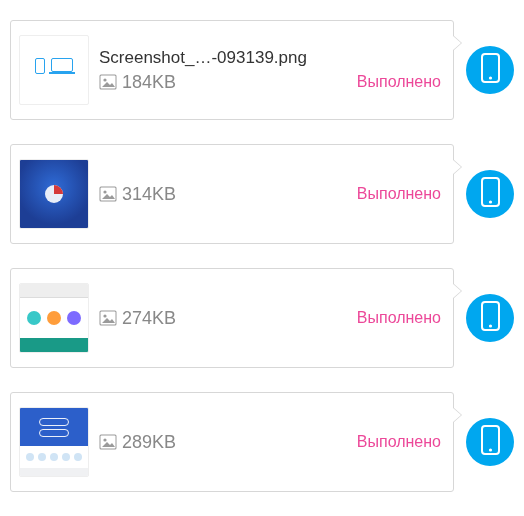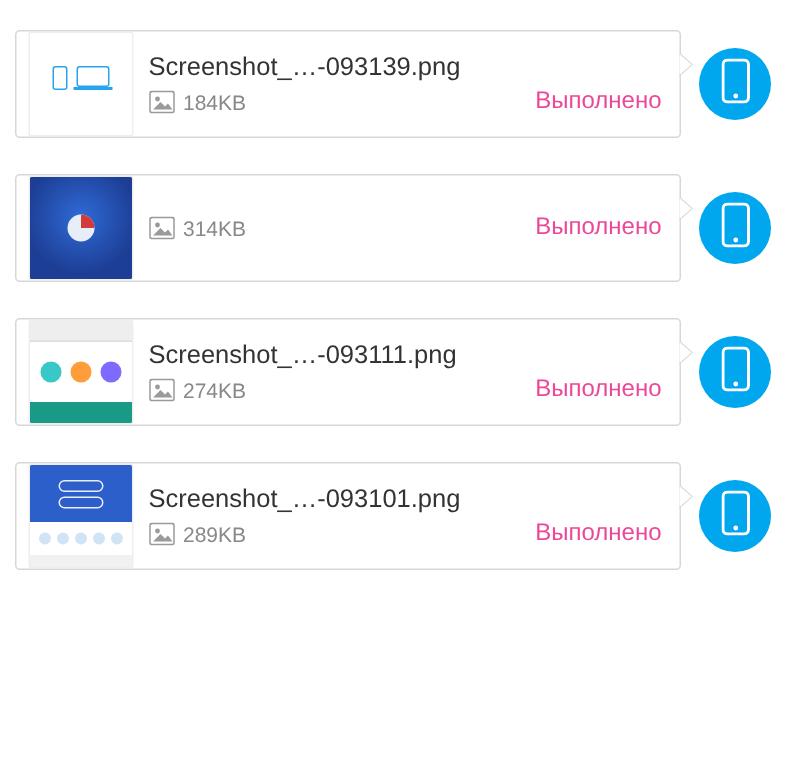--- a/index.html
+++ b/index.html
@@ -18,21 +18,21 @@
     .card {
       flex: 1;
       position: relative;
       display: flex;
       align-items: center;
       gap: 10px;
       padding: 8px 12px 8px 8px;
       border: 1px solid #d7d7d7;
       border-radius: 3px;
       background: #fff;
-      height: 72px;
+      height: 100px;
     }
     
     .card::before,
     .card::after {
       content: "";
       position: absolute;
       left: 100%;
       top: 14px;
       width: 0;
       height: 0;
@@ -83,21 +83,21 @@
     .info { flex: 1; min-width: 0; display:flex; flex-direction:column; gap:4px; }
     .fname {
       font-size: 17px;
       color: #333;
       white-space: nowrap;
       overflow: hidden;
     }
     .meta { display:flex; align-items:center; justify-content:space-between; }
     .size-wrap { display:flex; align-items:center; gap:5px; }
     .pic-icon { display:inline-flex; color:#888; }
-    .size { font-size: 14px; color:#888; }
+    .size { font-size: 18px; color:#888; }
     .status { font-size: 16px; color:#ec4899; font-weight:400; }
 
     .badge {
       width: 48px;
       height: 48px;
       flex: 0 0 48px;
       border-radius: 50%;
       background: #00a7ef;
       display:flex; align-items:center; justify-content:center;
       color:#fff;
@@ -182,21 +182,20 @@
       <div class="thumb panel1">
         <div class="hdr">&nbsp;</div>
         <div class="row">
             <div class="c c1"></div>
             <div class="c c2"></div>
             <div class="c c3"></div>
           </div>
         <div class="ftr"></div>
       </div>
       <div class="info">
-        <div class="fname">Screenshot_…-093111.png</div>
         <div class="meta">
           <span class="size-wrap">
             <span class="pic-icon">
               <svg width="18" height="16" viewBox="0 0 18 16">
                   <rect x="0.5" y="0.5" width="17" height="15" rx="1.5" fill="#9a9a9a"></rect>
                   <rect x="1.5" y="1.5" width="15" height="13" rx="1" fill="#fff"></rect>
                   <circle cx="6" cy="6" r="1.6" fill="#9a9a9a"></circle>
                   <path d="M3 13 L8 8 L11 11 L13 9 L16 13 Z" fill="#9a9a9a"></path>
                 </svg>
             </span>
@@ -226,21 +225,20 @@
         <div class="row">
             <div class="d"></div>
             <div class="d"></div>
             <div class="d"></div>
             <div class="d"></div>
             <div class="d"></div>
           </div>
         <div class="ftr"></div>
       </div>
       <div class="info">
-        <div class="fname">Screenshot_…-093101.png</div>
         <div class="meta">
           <span class="size-wrap">
             <span class="pic-icon">
               <svg width="18" height="16" viewBox="0 0 18 16">
                   <rect x="0.5" y="0.5" width="17" height="15" rx="1.5" fill="#9a9a9a"></rect>
                   <rect x="1.5" y="1.5" width="15" height="13" rx="1" fill="#fff"></rect>
                   <circle cx="6" cy="6" r="1.6" fill="#9a9a9a"></circle>
                   <path d="M3 13 L8 8 L11 11 L13 9 L16 13 Z" fill="#9a9a9a"></path>
                 </svg>
             </span>

